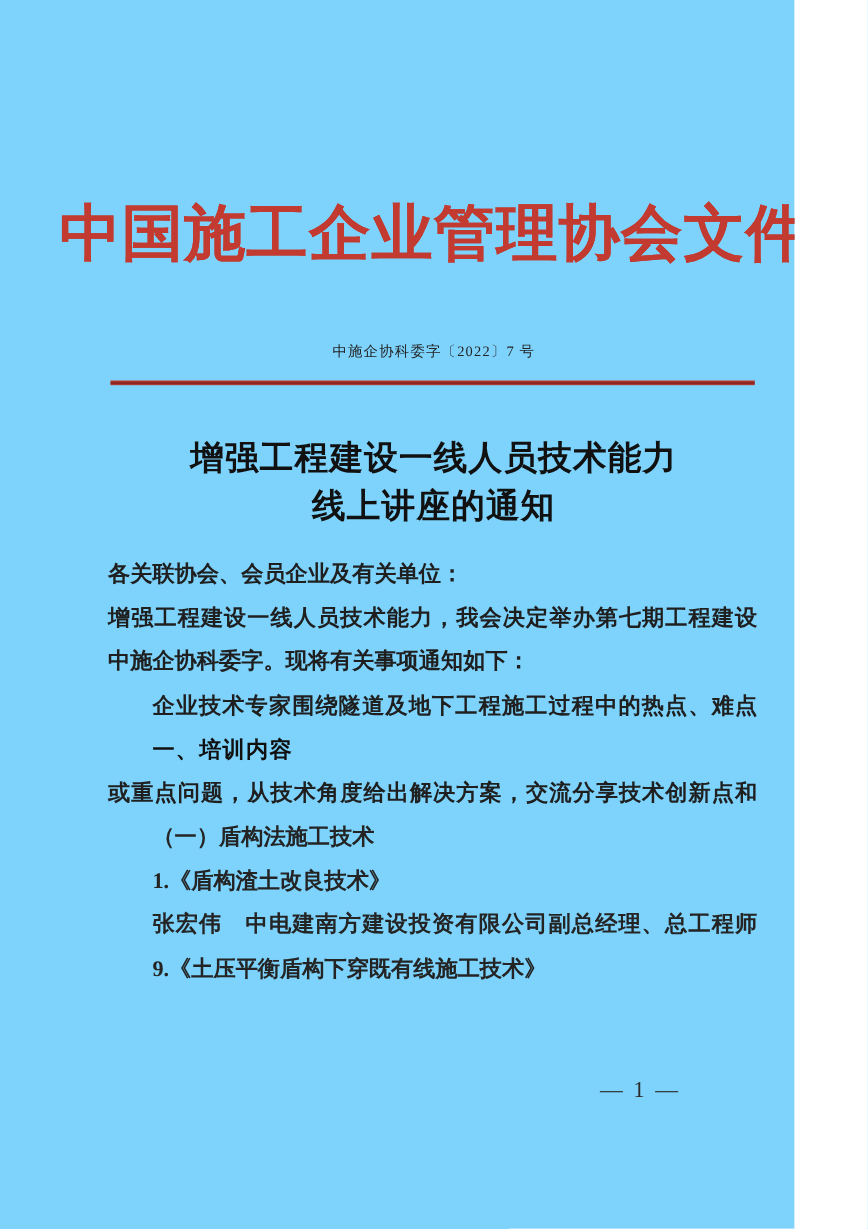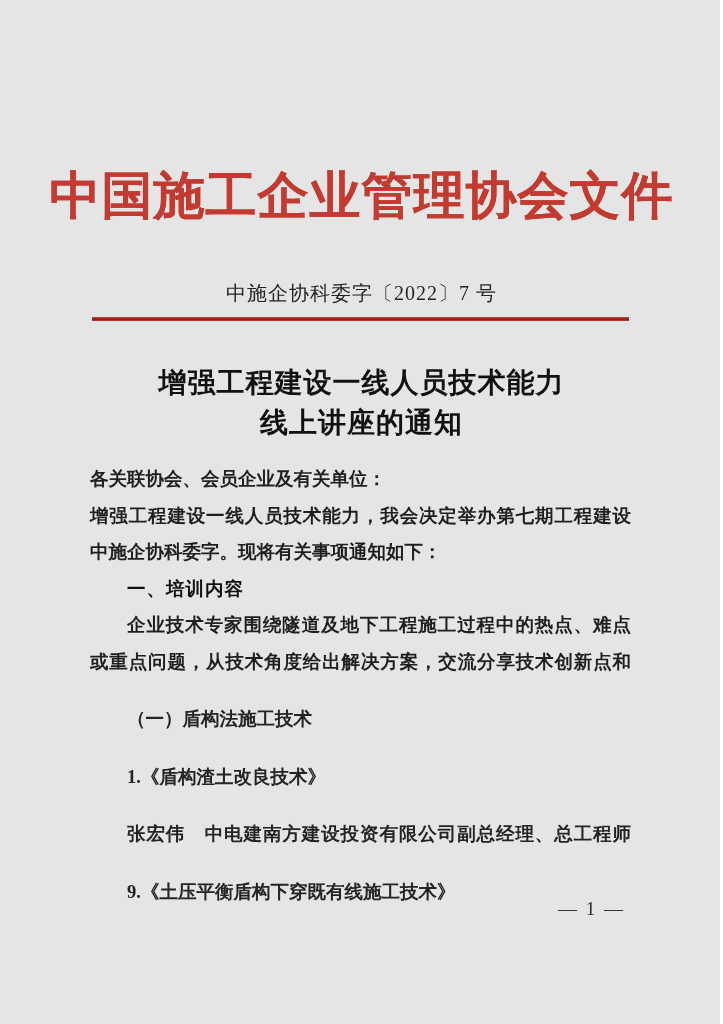--- a/index.html
+++ b/index.html
@@ -1,36 +1,36 @@
 <!DOCTYPE html>
 <html><head>
 <meta charset="utf-8">
 <style>
   html,body{margin:0;padding:0;background:#ffffff;}
   .page{
     position:relative;
-    width:720px;height:1024px;
-    background:#e5e5e5;
+    width:662px;height:1024px;
+    background:#7dd3fc;
     overflow:hidden;
     font-family:"Liberation Serif","DejaVu Serif",serif;
     color:#1f1f1f;
   }
   .org-header{
     position:absolute;top:166px;left:0;width:723px;
     text-align:center;
     font-size:51px;line-height:60px;
     font-weight:bold;
     letter-spacing:1px;
     color:#c23a30;
     text-shadow:0 0 .5px #c23a30;
   }
   .doc-number{
     position:absolute;top:281px;left:0;width:723px;
     text-align:center;
-    font-size:20px;line-height:24px;
+    font-size:12px;line-height:24px;
     letter-spacing:1px;
     color:#232323;
   }
   .red-rule{
     position:absolute;top:317px;left:92px;
     width:537px;height:4px;
     background:linear-gradient(180deg,#c4524b 0%,#a3302a 30%,#841c18 55%,#b8463f 100%);
   }
   .notice-title{
     position:absolute;top:363px;left:0;width:723px;
@@ -58,21 +58,20 @@
   .line.just{text-align:justify;text-align-last:justify;}
   .line.heading{
     font-family:"Liberation Sans","DejaVu Sans",sans-serif;
     font-weight:bold;
     font-size:18.5px;
     letter-spacing:1px;
     color:#101010;
   }
   .line.kai{
     color:#242424;
-    margin-top:21px;
   }
   .page-number{
     position:absolute;top:897px;right:95px;
     font-size:19px;line-height:24px;
     letter-spacing:2px;
     color:#2c2c2c;
   }
 </style>
 </head>
 <body>
@@ -87,22 +86,22 @@
 
   <div class="notice-title">
     <div>增强工程建设一线人员技术能力</div>
     <div>线上讲座的通知</div>
   </div>
 
   <div class="body-lines">
       <div class="line body">各关联协会、会员企业及有关单位：</div>
       <div class="line body just">增强工程建设一线人员技术能力，我会决定举办第七期工程建设</div>
       <div class="line body">中施企协科委字。现将有关事项通知如下：</div>
+      <div class="line body indent just">企业技术专家围绕隧道及地下工程施工过程中的热点、难点</div>
       <div class="line heading indent">一、培训内容</div>
-      <div class="line body indent just">企业技术专家围绕隧道及地下工程施工过程中的热点、难点</div>
       <div class="line body just">或重点问题，从技术角度给出解决方案，交流分享技术创新点和</div>
       <div class="line kai indent">（一）盾构法施工技术</div>
       <div class="line kai indent">1.《盾构渣土改良技术》</div>
       <div class="line kai indent just">张宏伟　中电建南方建设投资有限公司副总经理、总工程师</div>
       <div class="line kai indent">9.《土压平衡盾构下穿既有线施工技术》</div>
     </div>
 
   <div class="page-number">— 1 —</div>
 
 </div>

